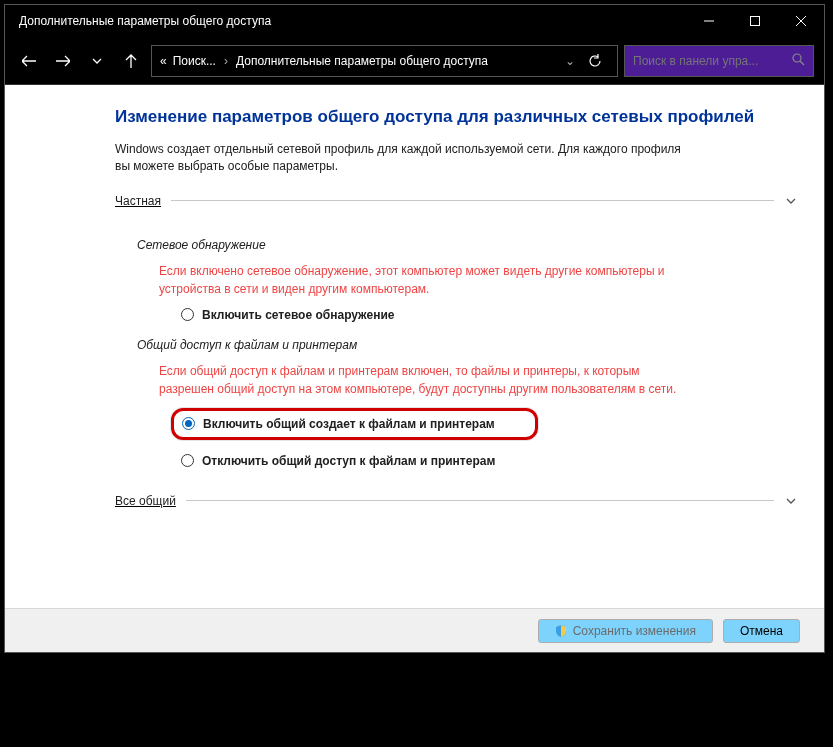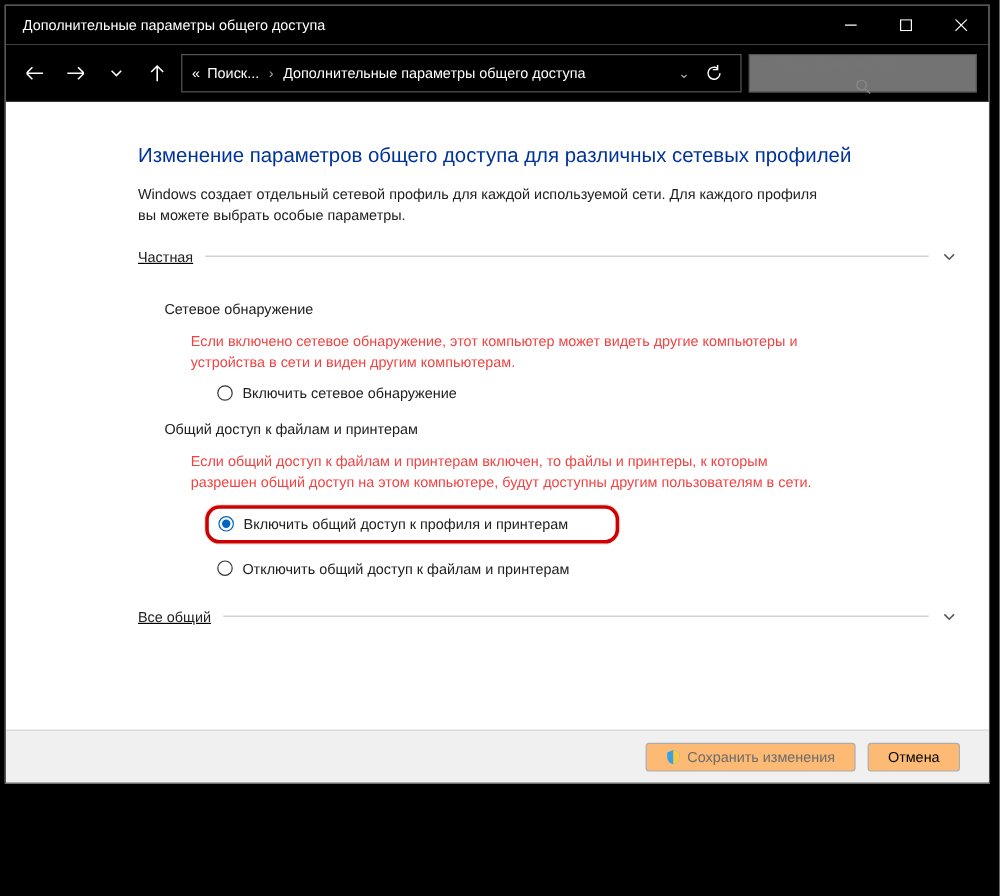--- a/index.html
+++ b/index.html
@@ -65,45 +65,43 @@
   }
   .addr-sep { color: #aaa; padding: 0 2px; }
   .addr-spacer { flex: 1; }
   .ref-btn {
     width: 28px; height: 28px;
     display: flex; align-items: center; justify-content: center;
     color: #fff;
   }
   .search-wrap {
     width: 190px; height: 32px;
-    background: #737373;
+    background: #4c1d95;
     border: 1px solid #555;
     display: flex; align-items: center;
     padding: 0 8px;
     color: #888;
     font-size: 12px;
     gap: 6px;
-    flex-direction: column;
   }
   .search-wrap input {
     background: transparent; border: none; color: #fff;
     outline: none; font-size: 12px; width: 100%;
   }
   .content {
     flex: 1;
     background: #fff;
     overflow-y: auto;
     padding: 22px 26px 10px 110px;
   }
   .content h1 {
     color: #003399;
     font-size: 17px;
-    font-weight: 400;
+    font-weight: 700;
     margin-bottom: 14px;
-    margin-top: 13px;
   }
   .desc {
     color: #202020;
     font-size: 12px;
     line-height: 1.45;
     margin-bottom: 18px;
     max-width: 580px;
   }
   .section-row {
     display: flex;
@@ -124,34 +122,36 @@
     width: 14px; height: 14px;
     display: flex; align-items: center; justify-content: center;
     color: #555;
   }
   .section-body {
     padding: 10px 0 8px 22px;
   }
   .sub-row {
     display: flex; align-items: flex-start; gap: 10px;
     margin-bottom: 10px;
+    font-style: italic;
   }
   .sub-row .sub-label { font-size: 12px; color: #202020; }
   .sub-desc {
     font-size: 12px; color: #ef4444;
     line-height: 1.5;
     padding-left: 22px;
     max-width: 560px;
     margin-bottom: 10px;
   }
   .radio-list { padding-left: 44px; margin-bottom: 16px; }
   .radio-item {
     display: flex; align-items: center; gap: 8px;
     font-size: 12px; color: #202020;
     margin: 4px 0;
+    font-weight: bold;
   }
   .radio {
     width: 13px; height: 13px; border-radius: 50%;
     border: 1px solid #333;
     display: flex; align-items: center; justify-content: center;
     background: #fff;
     flex-shrink: 0;
   }
   .radio.sel::after {
     content: ""; width: 7px; height: 7px; border-radius: 50%;
@@ -174,21 +174,21 @@
     border-top: 1px solid #d8d8d8;
     display: flex;
     align-items: center;
     justify-content: flex-end;
     padding: 0 24px;
     gap: 10px;
   }
   .btn {
     height: 24px;
     padding: 0 16px;
-    background: #fdba74;
+    background: #7dd3fc;
     border: 1px solid #adadad;
     border-radius: 3px;
     font-size: 12px;
     display: flex; align-items: center; gap: 6px;
     cursor: pointer;
   }
   .btn.disabled { color: #6b6b6b; }
   .shield {
     width: 12px; height: 12px;
   }
@@ -297,21 +297,21 @@
 
       <div class="sub-row">
         <span class="sub-label">Общий доступ к файлам и принтерам</span>
         <span class="line"></span>
       </div>
       <p class="sub-desc">Если общий доступ к файлам и принтерам включен, то файлы и принтеры, к которым разрешен общий доступ на этом компьютере, будут доступны другим пользователям в сети.</p>
       <div class="radio-list">
         <div class="highlight-wrap">
           <div class="radio-item" style="margin:0;">
             <span class="radio sel"></span>
-            <span>Включить общий доступ к профиля и принтерам</span>
+            <span>Включить общий создает к файлам и принтерам</span>
           </div>
         </div>
         <div class="radio-item" style="margin-top:14px;">
           <span class="radio"></span>
           <span>Отключить общий доступ к файлам и принтерам</span>
         </div>
       </div>
 
     </div>
 

